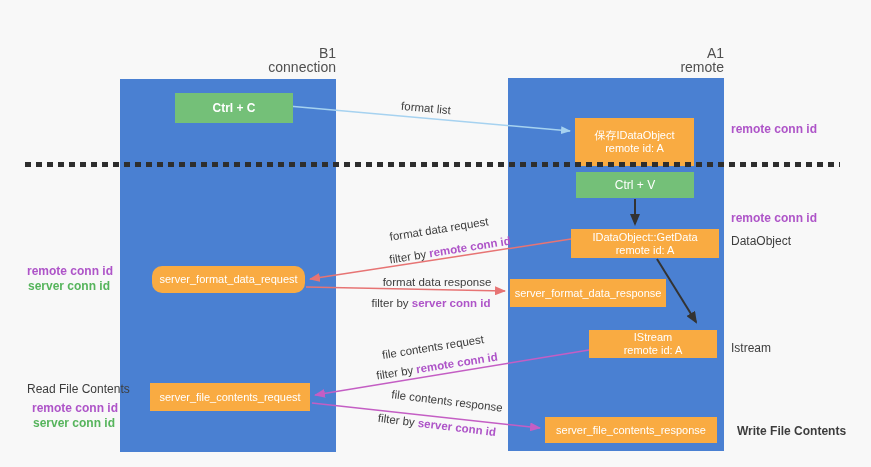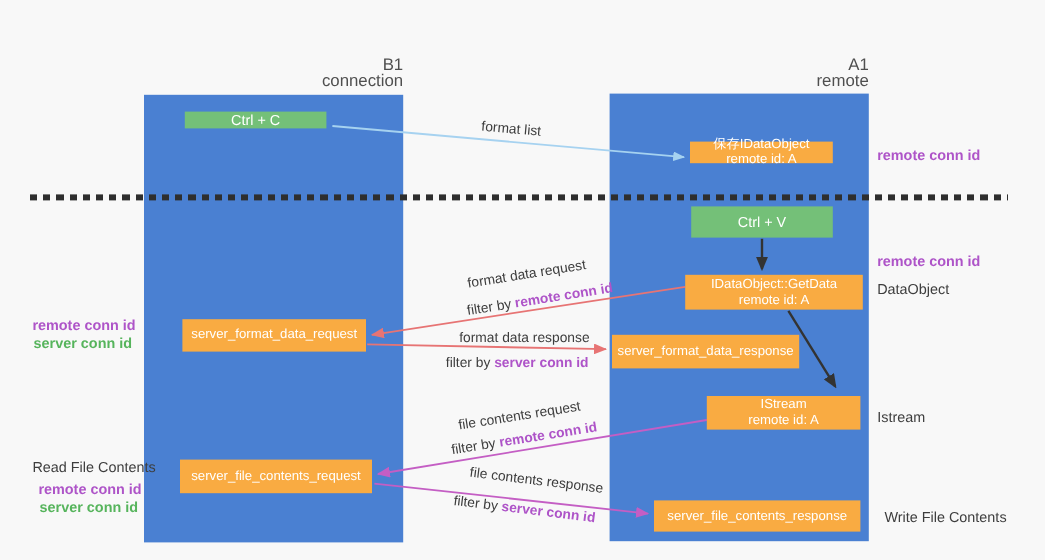--- a/index.html
+++ b/index.html
@@ -81,31 +81,31 @@
     </defs>
     <line x1="277" y1="105" x2="570" y2="131" stroke="#a6d2f0" stroke-width="1.5" marker-end="url(#ah-blue)"></line>
     <line x1="635" y1="199" x2="635" y2="224" stroke="#333333" stroke-width="2" marker-end="url(#ah-black)"></line>
     <line x1="657" y1="259" x2="696" y2="322" stroke="#333333" stroke-width="2" marker-end="url(#ah-black)"></line>
     <line x1="571" y1="239" x2="310" y2="279" stroke="#e77474" stroke-width="1.5" marker-end="url(#ah-red)"></line>
     <line x1="306" y1="287" x2="505" y2="291" stroke="#e77474" stroke-width="1.5" marker-end="url(#ah-red)"></line>
     <line x1="589" y1="350" x2="315" y2="395" stroke="#c45ec4" stroke-width="1.5" marker-end="url(#ah-magenta)"></line>
     <line x1="312" y1="403" x2="540" y2="428" stroke="#c45ec4" stroke-width="1.5" marker-end="url(#ah-magenta)"></line>
   </svg>
 
-  <div class="box green" style="left:154px;top:93px;width:118px;height:14px;">
+  <div class="box green" style="left:175px;top:93px;width:118px;height:30px;font-weight:bold;">
     <div>Ctrl + C</div>
   </div>
-  <div class="box orange" style="left:152px;top:266px;width:153px;height:27px;">
+  <div class="box orange" style="left:152px;top:266px;width:153px;height:27px;border-radius:10px;">
     <div>server_format_data_request</div>
   </div>
   <div class="box orange" style="left:150px;top:383px;width:160px;height:28px;">
     <div>server_file_contents_request</div>
   </div>
 
-  <div class="box orange" style="left:575px;top:118px;width:119px;height:18px;">
+  <div class="box orange" style="left:575px;top:118px;width:119px;height:48px;">
     <div>保存IDataObject</div>
     <div>remote id: A</div>
   </div>
   <div class="box green" style="left:576px;top:172px;width:118px;height:26px;">
     <div>Ctrl + V</div>
   </div>
   <div class="box orange" style="left:571px;top:229px;width:148px;height:29px;">
     <div>IDataObject::GetData</div>
     <div>remote id: A</div>
   </div>
@@ -133,21 +133,21 @@
   <div class="flow-label rot-n9" style="left:433px;top:347px;">file contents request</div>
   <div class="flow-label rot-n9" style="left:437px;top:366px;"><span>filter by </span><span class="purple">remote conn id</span></div>
 
   <div class="flow-label rot-p7" style="left:447px;top:401px;">file contents response</div>
   <div class="flow-label rot-p7" style="left:437px;top:425px;"><span>filter by </span><span class="purple">server conn id</span></div>
 
   <div class="side-label purple" style="left:731px;top:122px;">remote conn id</div>
   <div class="side-label purple" style="left:731px;top:211px;">remote conn id</div>
   <div class="side-label" style="left:731px;top:234px;">DataObject</div>
   <div class="side-label" style="left:731px;top:341px;">Istream</div>
-  <div class="side-label" style="left:737px;top:424px;">Write File Contents</div>
+  <div class="side-label" style="left:737px;top:424px;font-weight:bold;">Write File Contents</div>
 
   <div class="side-label purple" style="left:27px;top:264px;">remote conn id</div>
   <div class="side-label green-text" style="left:28px;top:279px;">server conn id</div>
   <div class="side-label" style="left:27px;top:382px;">Read File Contents</div>
   <div class="side-label purple" style="left:32px;top:401px;">remote conn id</div>
   <div class="side-label green-text" style="left:33px;top:416px;">server conn id</div>
 
 </div>
 
 </body></html>

